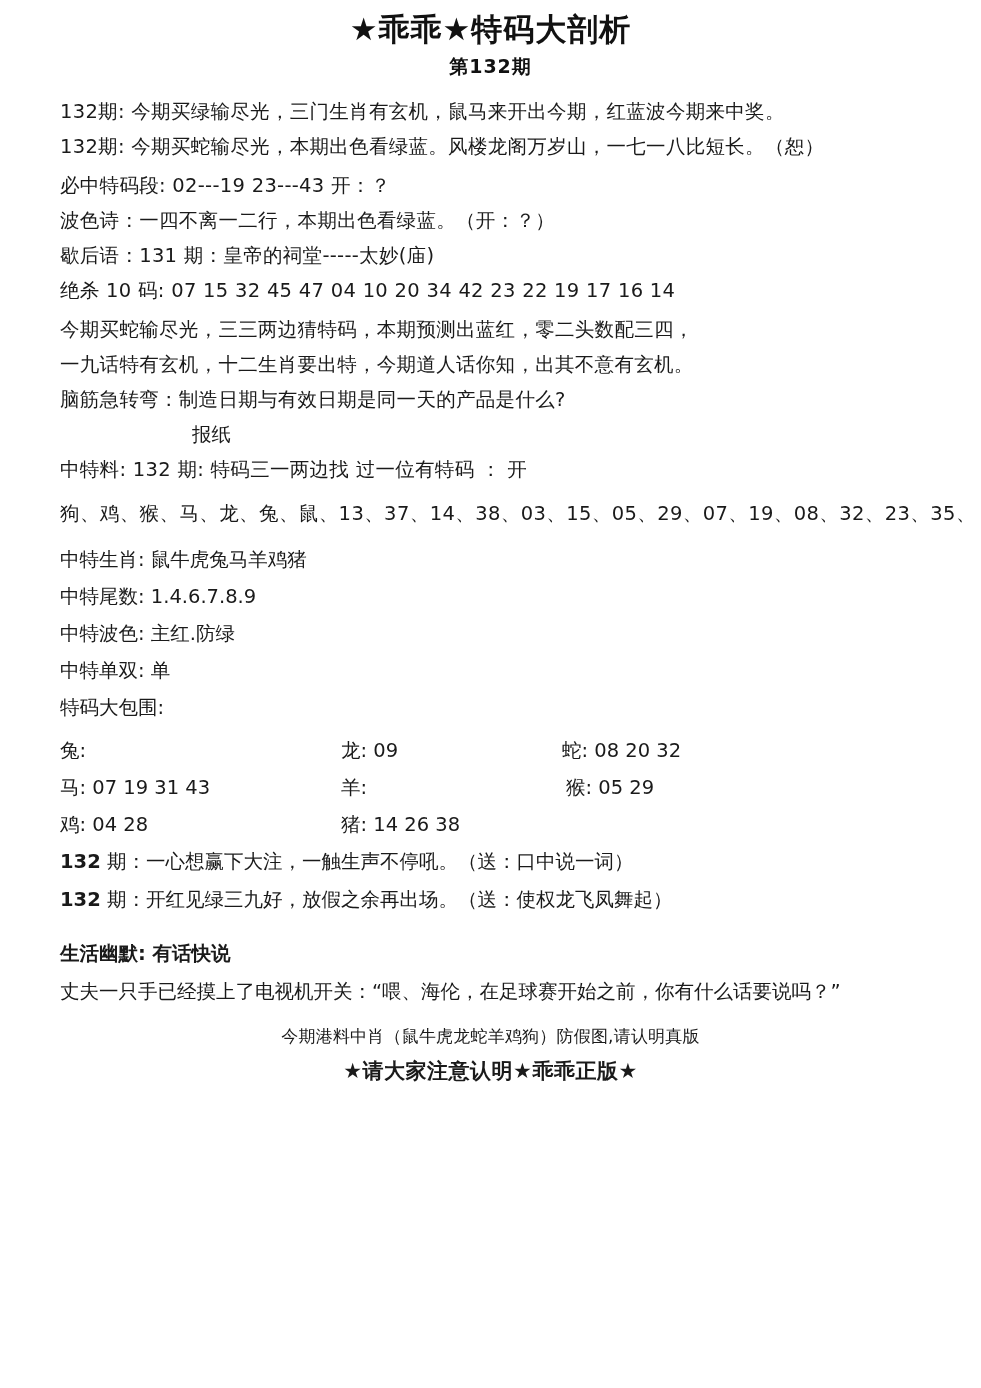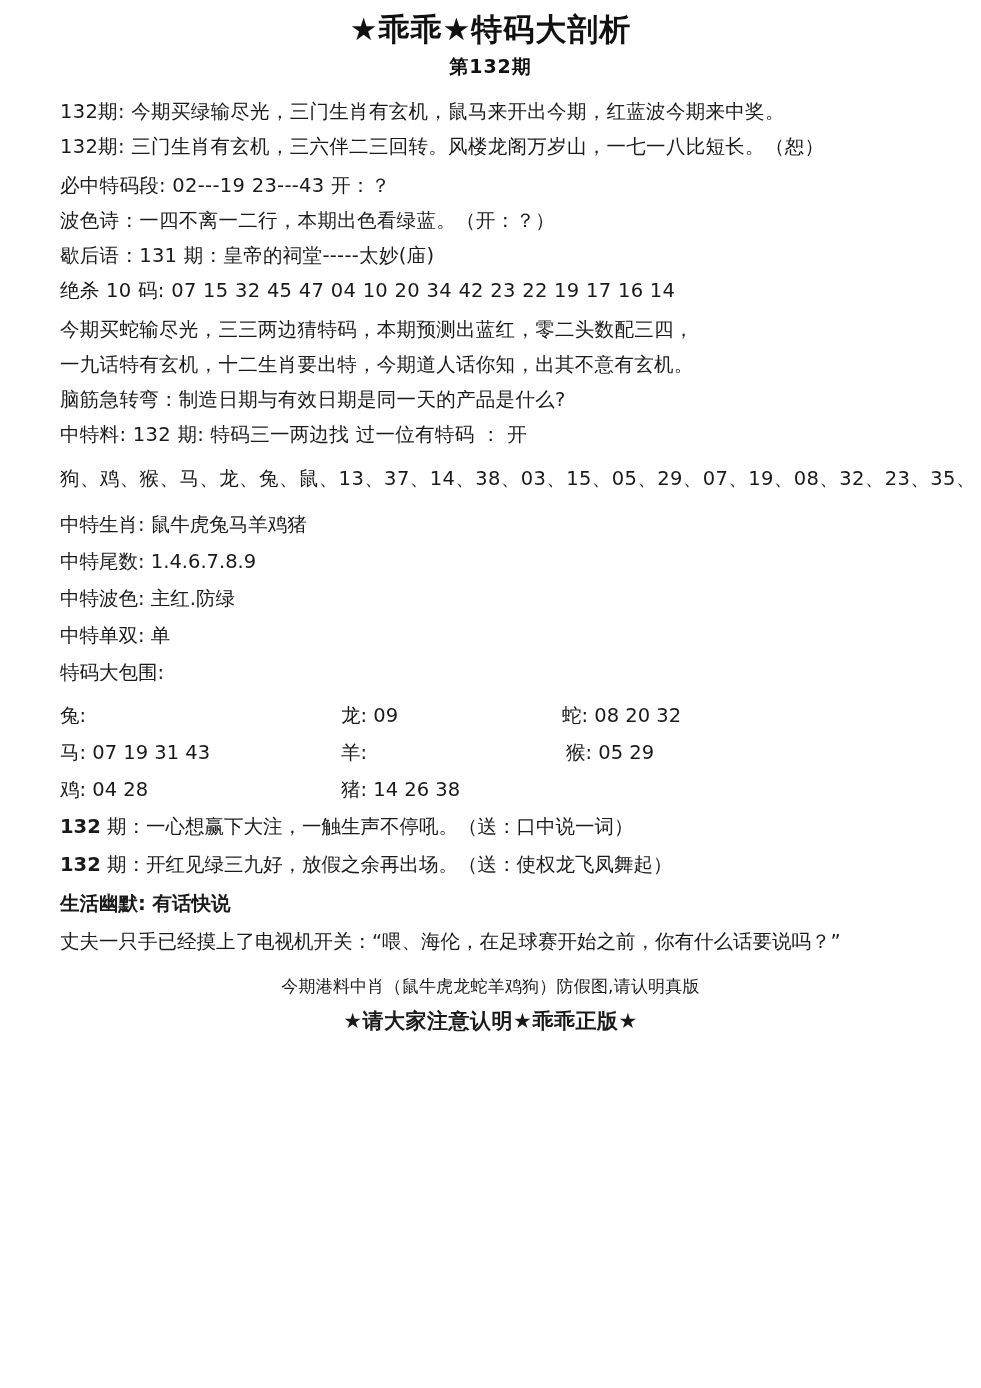--- a/index.html
+++ b/index.html
@@ -110,21 +110,21 @@
   }
   .ab-line b {
     font-weight: bold;
   }
 
   .humor-head {
     font-size: 19.5px;
     font-weight: bold;
     line-height: 38px;
     white-space: nowrap;
-    margin-top: 1px;
+    margin-top: 16px;
   }
   .humor-body {
     font-size: 19.5px;
     line-height: 38px;
     white-space: nowrap;
   }
 
   .footer-note {
     text-align: center;
     font-size: 17px;
@@ -145,35 +145,36 @@
 <body>
 
 <div class="page">
 
   <div class="title">★乖乖★特码大剖析</div>
   <div class="subtitle">第132期</div>
 
   <div class="body-block">
 
     <div class="line">132期: 今期买绿输尽光，三门生肖有玄机，鼠马来开出今期，红蓝波今期来中奖。</div>
-    <div class="line">132期: 三门生肖有玄机，三六伴二三回转。风楼龙阁万岁山，一七一八比短长。（恕）</div>
+    <div class="line">132期: 今期买蛇输尽光，本期出色看绿蓝。风楼龙阁万岁山，一七一八比短长。（恕）</div>
 
     <div class="line-gap-sm"></div>
 
     <div class="line">必中特码段: 02---19 23---43  开：？</div>
     <div class="line">波色诗：一四不离一二行，本期出色看绿蓝。（开：？）</div>
     <div class="line">歇后语：131 期：皇帝的祠堂-----太妙(庙)</div>
     <div class="line">绝杀 10 码: 07 15 32 45 47 04 10 20 34 42 23 22 19 17 16 14</div>
 
     <div class="line-gap-sm"></div>
 
     <div class="line">今期买蛇输尽光，三三两边猜特码，本期预测出蓝红，零二头数配三四，</div>
     <div class="line">一九话特有玄机，十二生肖要出特，今期道人话你知，出其不意有玄机。</div>
     <div class="line">脑筋急转弯：制造日期与有效日期是同一天的产品是什么?</div>
 
+    <div class="indent-baozhi">报纸</div>
 
     <div class="line">中特料: 132 期: 特码三一两边找   过一位有特码 ：   开</div>
 
     <div class="line-gap-sm"></div>
 
     <div class="listline">狗、鸡、猴、马、龙、兔、鼠、13、37、14、38、03、15、05、29、07、19、08、32、23、35、</div>
 
     <div class="line-gap-sm"></div>
 
     <div class="kv">

